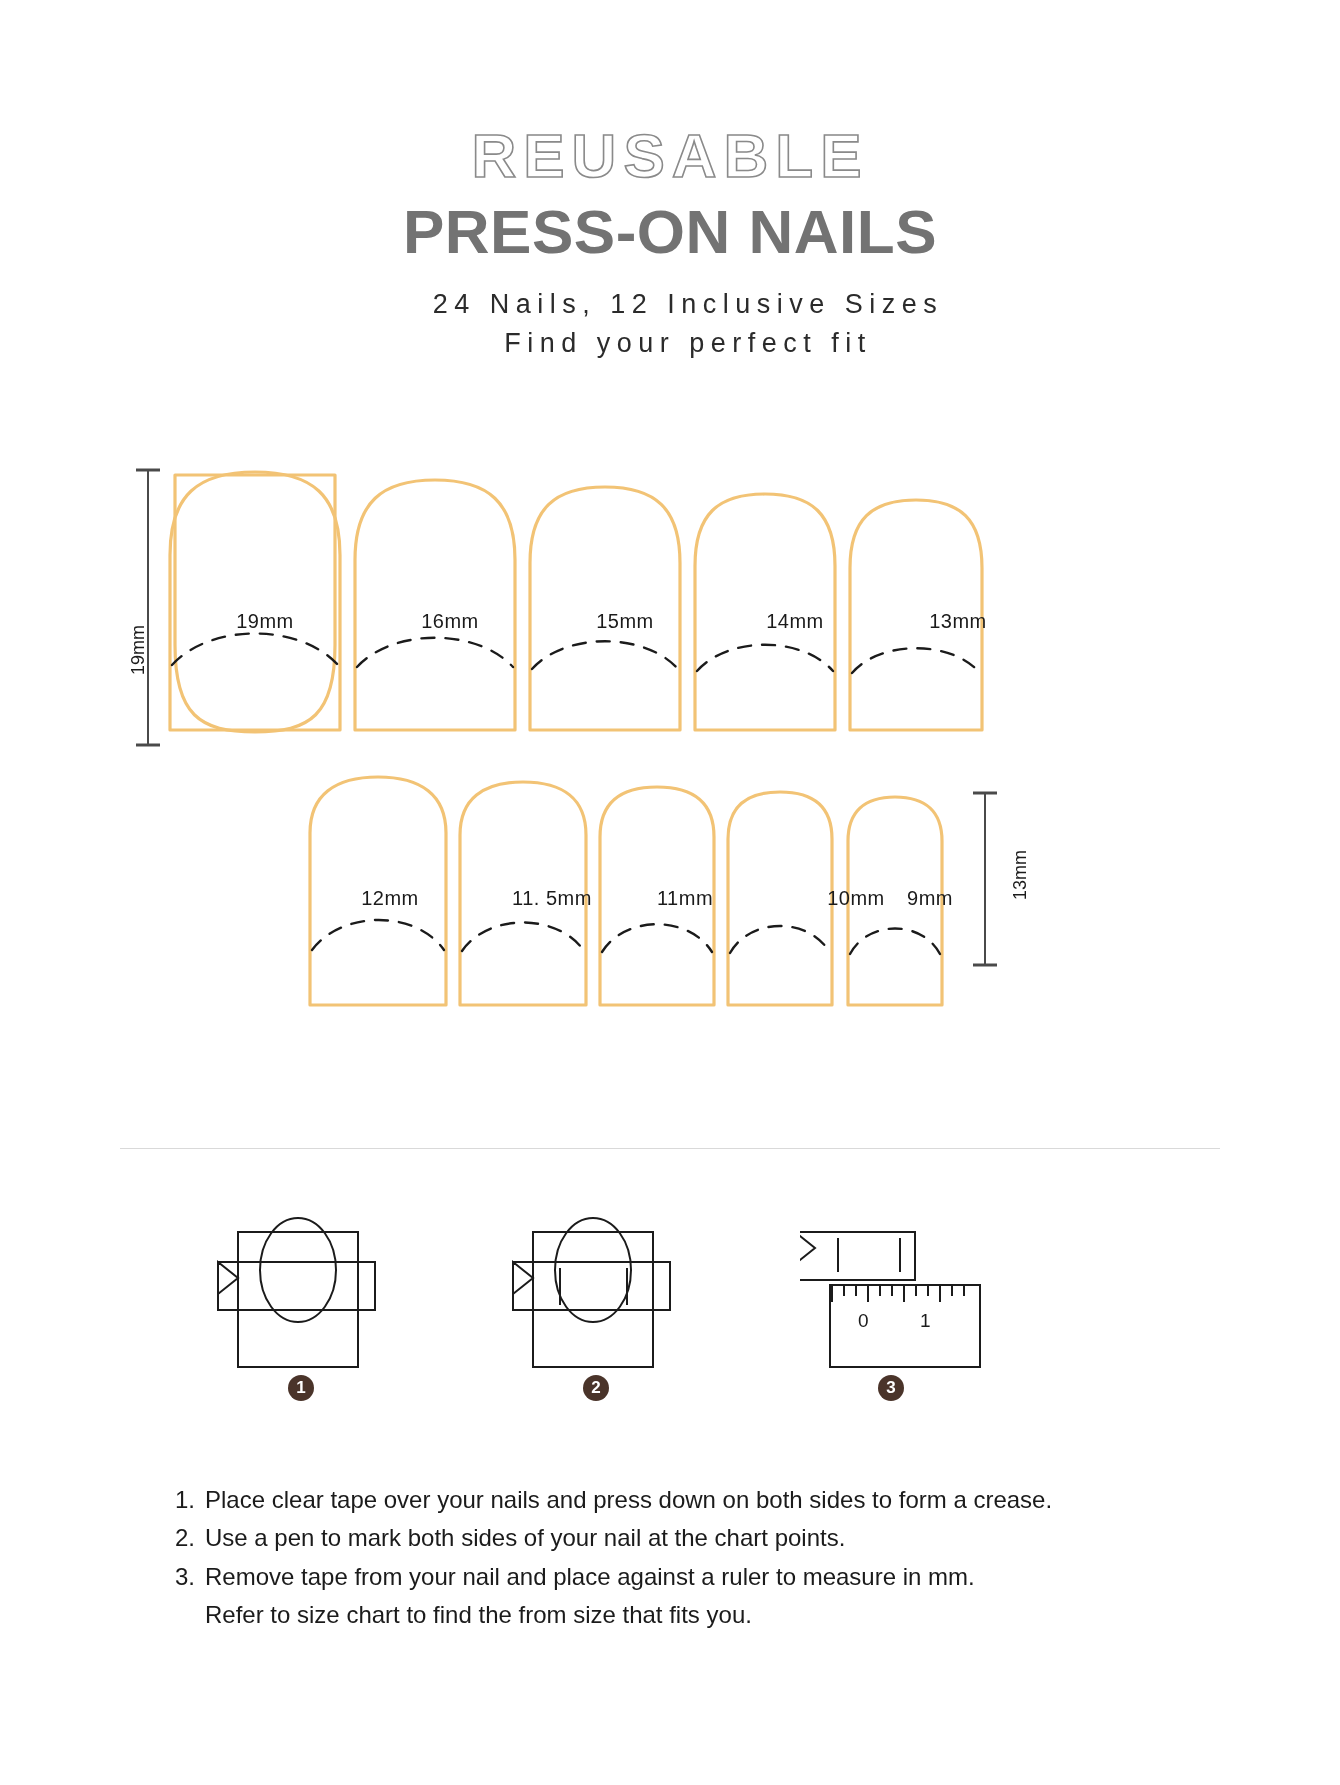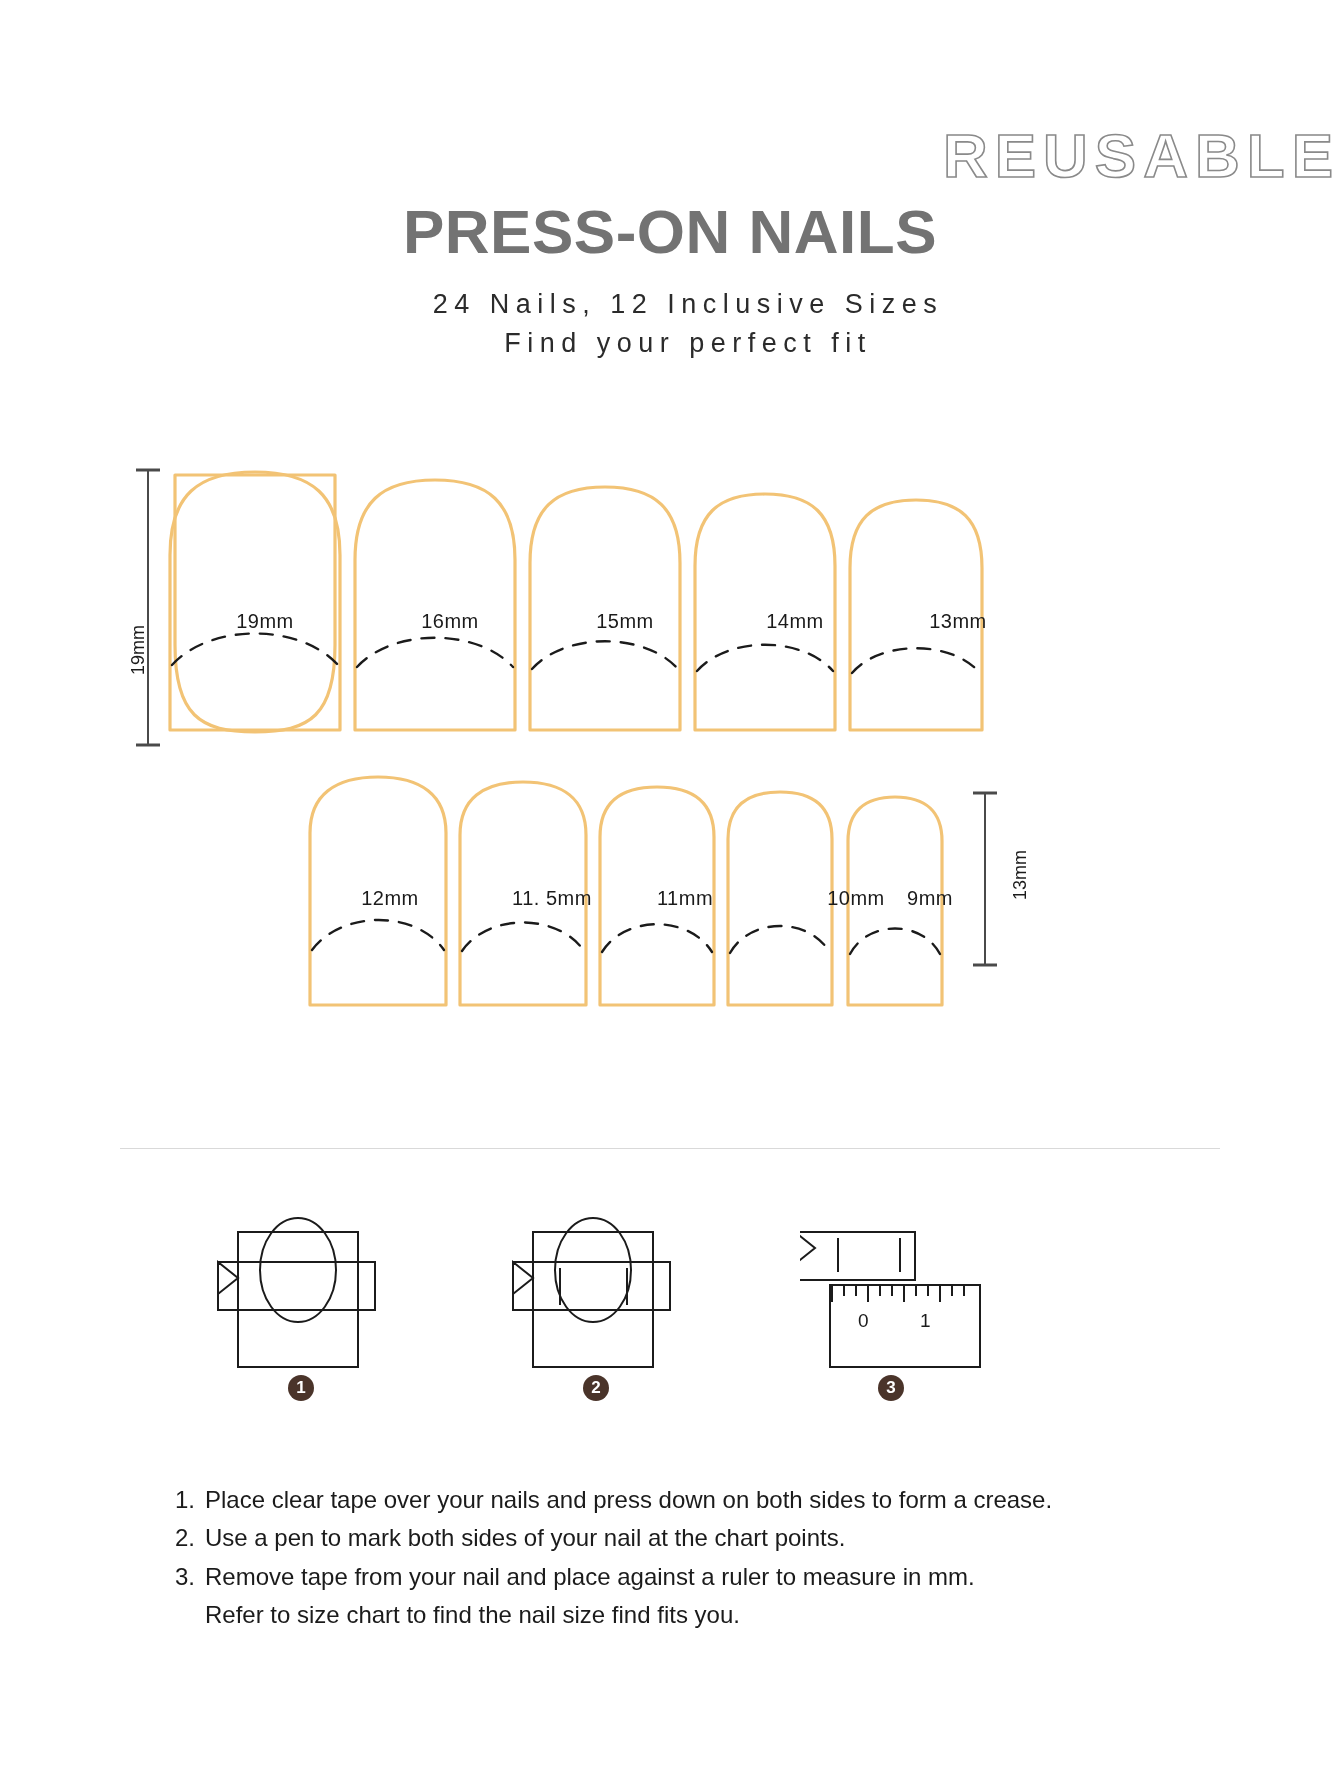--- a/index.html
+++ b/index.html
@@ -32,21 +32,20 @@
   }
   .title-outline {
     font-size: 62px;
     font-weight: 700;
     letter-spacing: 7px;
     color: #ffffff;
     -webkit-text-stroke: 1.6px #8a8a8a;
     text-shadow: none;
     line-height: 1.0;
     font-family: "Liberation Sans", sans-serif;
-    text-align: right;
   }
   .title-main {
     margin-top: 14px;
     font-size: 62px;
     font-weight: 700;
     letter-spacing: 0.5px;
     color: #737373;
     line-height: 1.0;
   }
   .subtitle {
@@ -299,16 +298,16 @@
       <div class="txt">Place clear tape over your nails and press down on both sides to form a crease.</div>
     </div>
     <div class="row">
       <div class="num">2.</div>
       <div class="txt">Use a pen to mark both sides of your nail at the chart points.</div>
     </div>
     <div class="row">
       <div class="num">3.</div>
       <div class="txt">Remove tape from your nail and place against a ruler to measure in mm.</div>
     </div>
-    <div class="cont">Refer to size chart to find the nail size find fits you.</div>
+    <div class="cont">Refer to size chart to find the from size that fits you.</div>
   </div>
 
 </div>
 
 </body></html>

